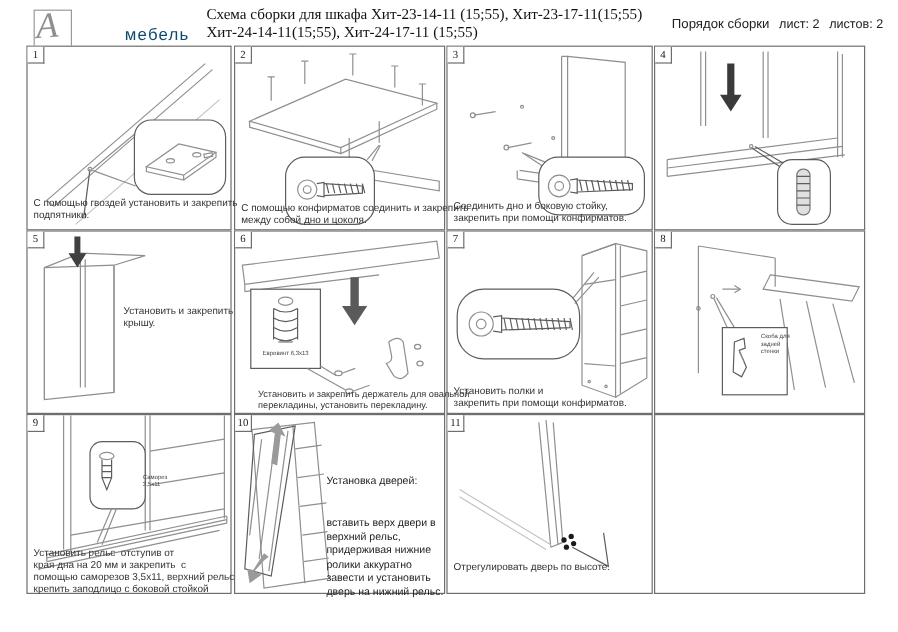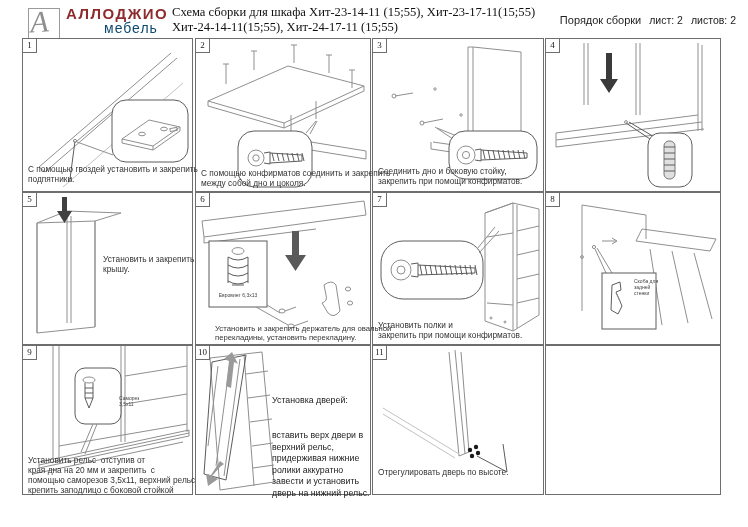--- a/index.html
+++ b/index.html
@@ -31,21 +31,20 @@
   .callout{stroke:#5c5c5c;fill:#fff;}
 </style>
 </head>
 <body>
 
 <div id="page">
 
   <div id="logo-box">
     <div id="logo-mark">А</div>
   </div>
-  <div id="brand-main">АЛЛОДЖИО</div>
   <div id="brand-sub">мебель</div>
   <div id="title">Схема сборки для шкафа Хит-23-14-11 (15;55), Хит-23-17-11(15;55)
 Хит-24-14-11(15;55), Хит-24-17-11 (15;55)</div>
   <div id="order-info">
     <span class="big">Порядок сборки</span>
     <span>лист: 2</span>
     <span>листов: 2</span>
   </div>
 
   <div class="panel" style="left:22px;top:38px;width:171px;height:154px;">

